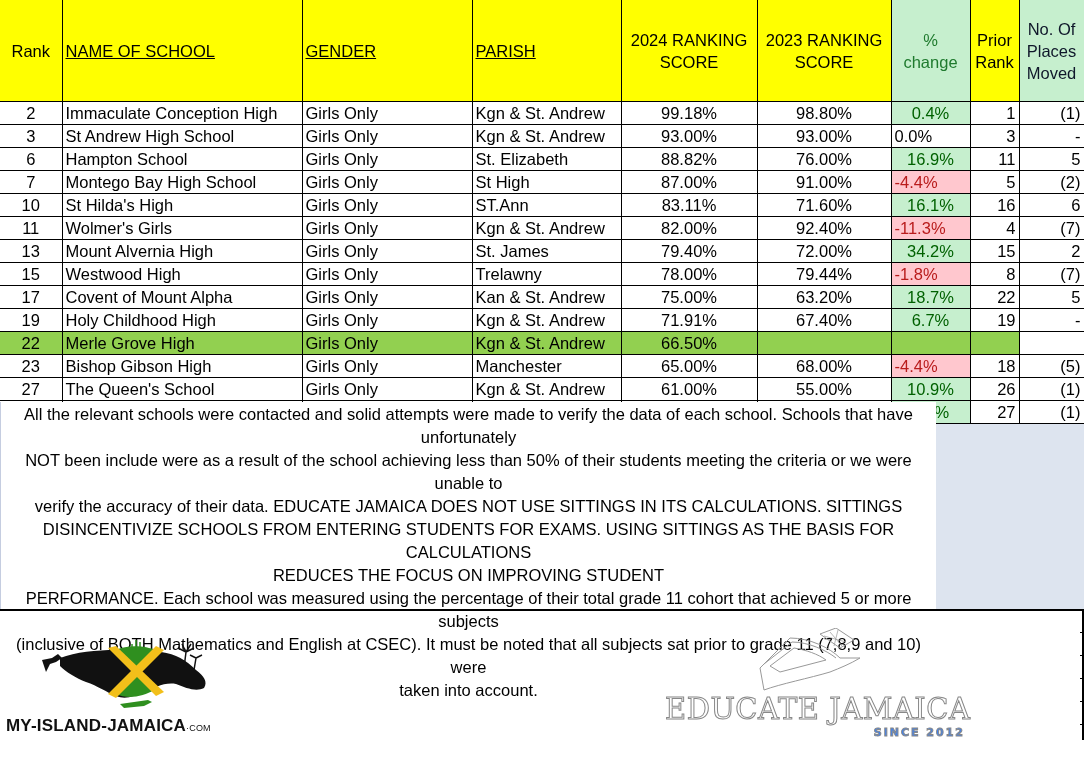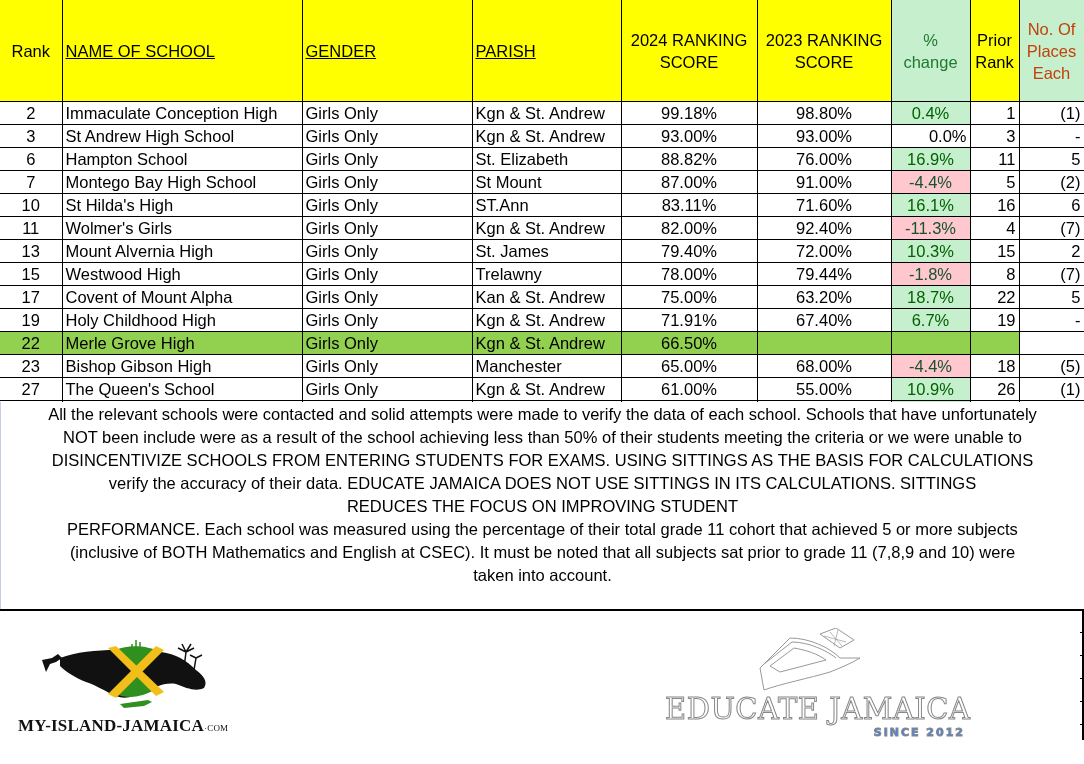--- a/index.html
+++ b/index.html
@@ -32,37 +32,37 @@
   table.rank th {
     background: #ffff00;
     font-weight: normal;
     height: 77px;
     line-height: 22px;
     vertical-align: middle;
   }
   table.rank th.left { text-align: left; text-decoration: underline; }
   table.rank th.center { text-align: center; }
   table.rank th.pct { background: #c6efce; color: #1f7a2e; }
-  table.rank th.moved { background: #c6efce; color: #c2410c; text-align: center; padding: 0 1px; line-height: 22px; }
+  table.rank th.moved { background: #c6efce; color: #0f172a; text-align: center; padding: 0 1px; line-height: 22px; }
   table.rank th.prior { padding: 12px 1px; }
   table.rank td { background: #ffffff; }
   td.c { text-align: center; }
   td.r { text-align: right; }
   td.l { text-align: left; }
   td.pos { background: #c6efce !important; color: #006100; text-align: center; margin-top: 16px; }
-  td.neg { background: #ffc7ce !important; color: #14532d; text-align: center; }
-  td.zero { text-align: right; }
+  td.neg { background: #ffc7ce !important; color: #b91c1c; text-align: left; }
+  td.zero { text-align: left; }
   tr.highlight td { background: #92d050; }
   tr.highlight td.moved-cell { background: #ffffff; }
   tr.highlight td.pct-cell { background: #92d050 !important; }
   table.rank th:first-child, table.rank td:first-child { border-left: none; }
   table.rank th { border-top: none; }
 
   .notes {
-    position: absolute; left: 0; top: 402px; width: 1084px; height: 208px;
+    position: absolute; left: 0; top: 402px; width: 936px; height: 208px;
     background: #ffffff;
     border-left: 1px solid #c5cde0;
     box-sizing: border-box;
     text-align: center;
     font-size: 16.5px;
     line-height: 23px;
     padding: 1px 2px 0 2px;
   }
   .notes p { margin: 0; }
 
@@ -71,22 +71,22 @@
   }
   .right-rule {
     position: absolute; left: 1082px; top: 610px; width: 2px; height: 130px; background: #000;
   }
   .tick { position: absolute; left: 1080px; width: 4px; height: 1px; background: #000; }
 
   .logo-left {
     position: absolute; left: 6px; top: 630px; width: 230px; height: 120px;
   }
   .logo-left .wordmark {
-    position: absolute; left: 12px; top: 86px;
-    font-family: Liberation Serif, serif;
+    position: absolute; left: 0; top: 86px;
+    font-family: Liberation Sans, sans-serif;
     font-size: 17px; font-weight: bold; letter-spacing: 0.2px;
     color: #111;
     white-space: nowrap;
   }
   .logo-left .wordmark small { font-size: 9px; font-weight: normal; }
 
   .logo-right {
     position: absolute; left: 665px; top: 620px; width: 300px; height: 140px;
     text-align: right;
   }
@@ -141,21 +141,21 @@
         <span>%</span><br>
         <span>change</span>
       </th>
       <th class="center prior">
         <span>Prior</span><br>
         <span>Rank</span>
       </th>
       <th class="moved">
         <span>No. Of</span><br>
         <span>Places</span><br>
-        <span>Each</span>
+        <span>Moved</span>
       </th>
     </tr>
   </thead>
   <tbody>
     <tr>
       <td class="c">2</td>
       <td class="l">Immaculate Conception High</td>
       <td class="l">Girls Only</td>
       <td class="l">Kgn &amp; St. Andrew</td>
       <td class="c">99.18%</td>
@@ -183,21 +183,21 @@
       <td class="c">88.82%</td>
       <td class="c">76.00%</td>
       <td class="pos">16.9%</td>
       <td class="r">11</td>
       <td class="r">5</td>
     </tr>
     <tr>
       <td class="c">7</td>
       <td class="l">Montego Bay High School</td>
       <td class="l">Girls Only</td>
-      <td class="l">St Mount</td>
+      <td class="l">St High</td>
       <td class="c">87.00%</td>
       <td class="c">91.00%</td>
       <td class="neg">-4.4%</td>
       <td class="r">5</td>
       <td class="r">(2)</td>
     </tr>
     <tr>
       <td class="c">10</td>
       <td class="l">St Hilda's High</td>
       <td class="l">Girls Only</td>
@@ -219,21 +219,21 @@
       <td class="r">4</td>
       <td class="r">(7)</td>
     </tr>
     <tr>
       <td class="c">13</td>
       <td class="l">Mount Alvernia High</td>
       <td class="l">Girls Only</td>
       <td class="l">St. James</td>
       <td class="c">79.40%</td>
       <td class="c">72.00%</td>
-      <td class="pos">10.3%</td>
+      <td class="pos">34.2%</td>
       <td class="r">15</td>
       <td class="r">2</td>
     </tr>
     <tr>
       <td class="c">15</td>
       <td class="l">Westwood High</td>
       <td class="l">Girls Only</td>
       <td class="l">Trelawny</td>
       <td class="c">78.00%</td>
       <td class="c">79.44%</td>
@@ -306,22 +306,22 @@
       <td class="pos">9.1%</td>
       <td class="r">27</td>
       <td class="r">(1)</td>
     </tr>
   </tbody>
 </table>
 
 <div class="notes">
   <p>All the relevant schools were contacted and solid attempts were made to verify the data of each school. Schools that have unfortunately</p>
   <p>NOT been include were as a result of the school achieving less than 50% of their students meeting the criteria or we were unable to</p>
+  <p>verify the accuracy of their data. EDUCATE JAMAICA DOES NOT USE SITTINGS IN ITS CALCULATIONS. SITTINGS</p>
   <p>DISINCENTIVIZE SCHOOLS FROM ENTERING STUDENTS FOR EXAMS. USING SITTINGS AS THE BASIS FOR CALCULATIONS</p>
-  <p>verify the accuracy of their data. EDUCATE JAMAICA DOES NOT USE SITTINGS IN ITS CALCULATIONS. SITTINGS</p>
   <p>REDUCES THE FOCUS ON IMPROVING STUDENT</p>
   <p>PERFORMANCE. Each school was measured using the percentage of their total grade 11 cohort that achieved 5 or more subjects</p>
   <p>(inclusive of BOTH Mathematics and English at CSEC). It must be noted that all subjects sat prior to grade 11 (7,8,9 and 10) were</p>
   <p>taken into account.</p>
 </div>
 
 <div class="divider"></div>
 <div class="right-rule"></div>
 <div class="tick" style="top:632px"></div>
 <div class="tick" style="top:655px"></div>

